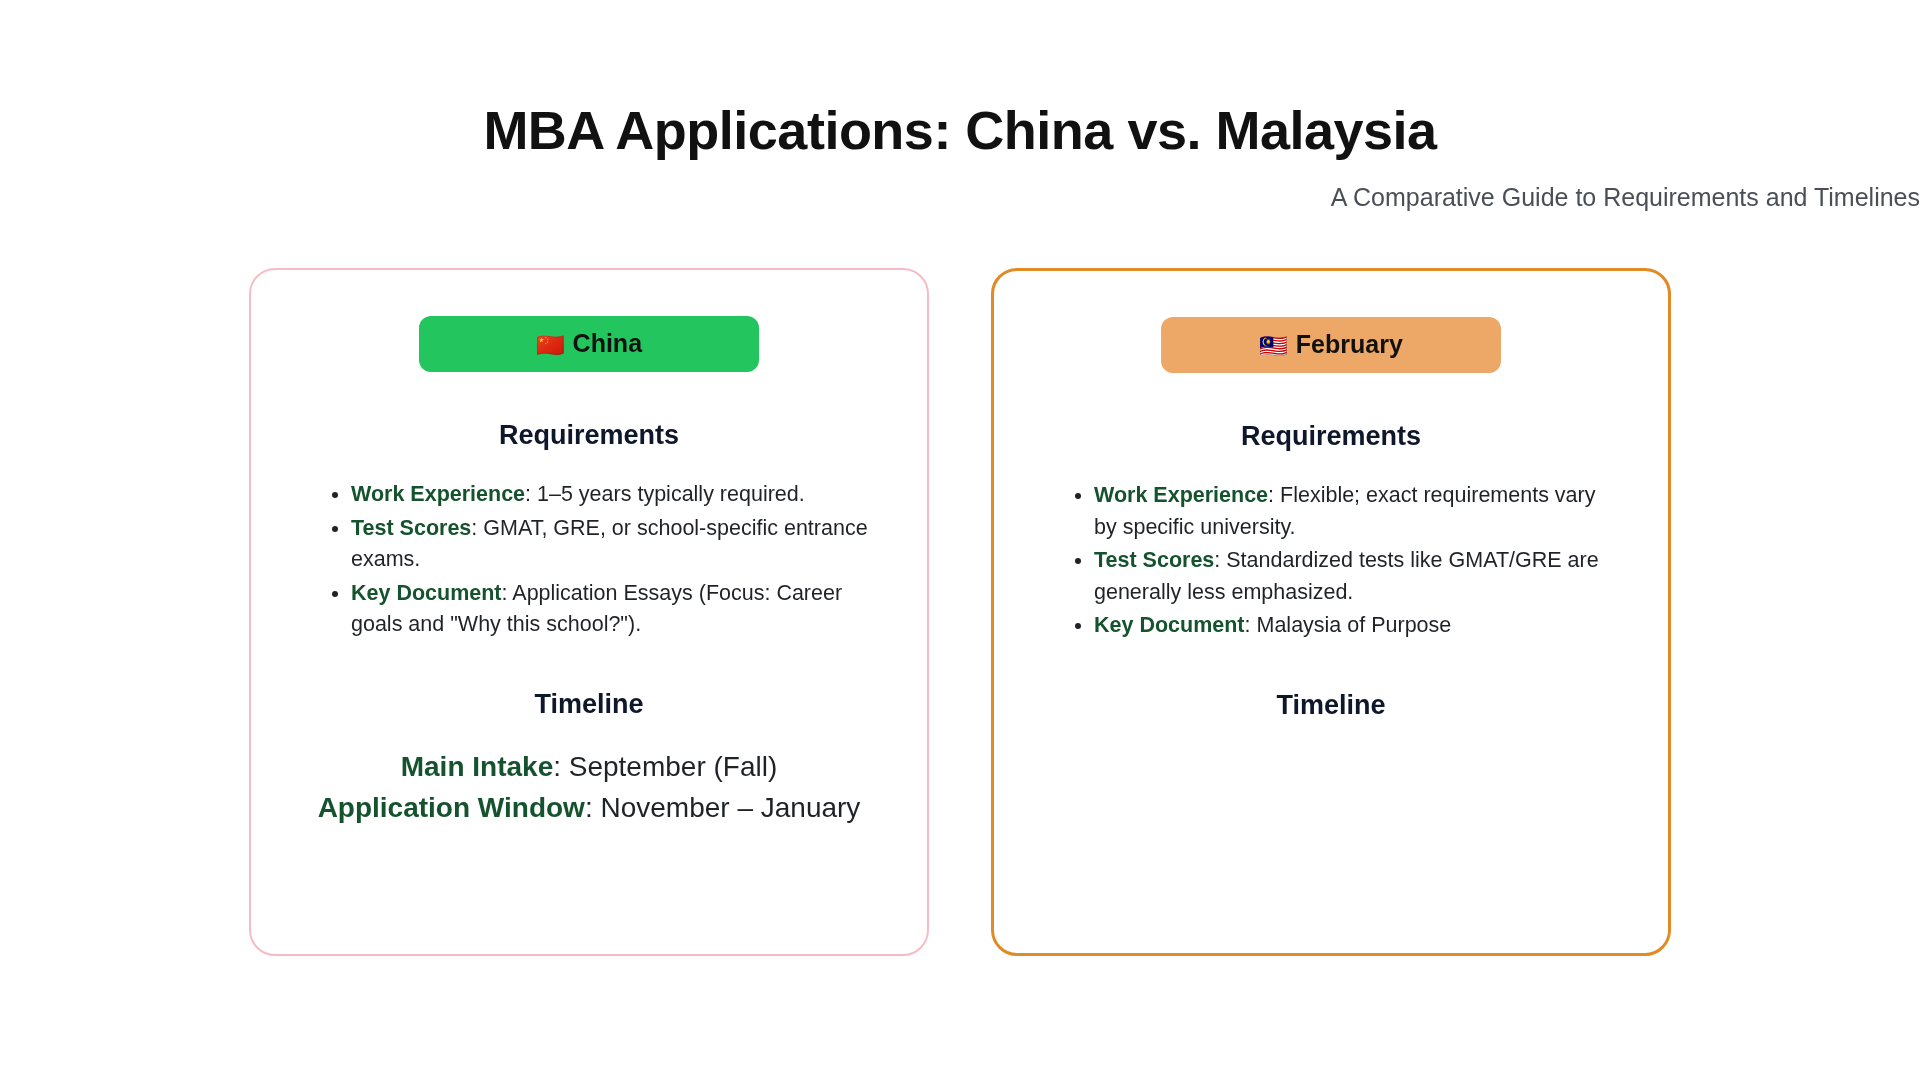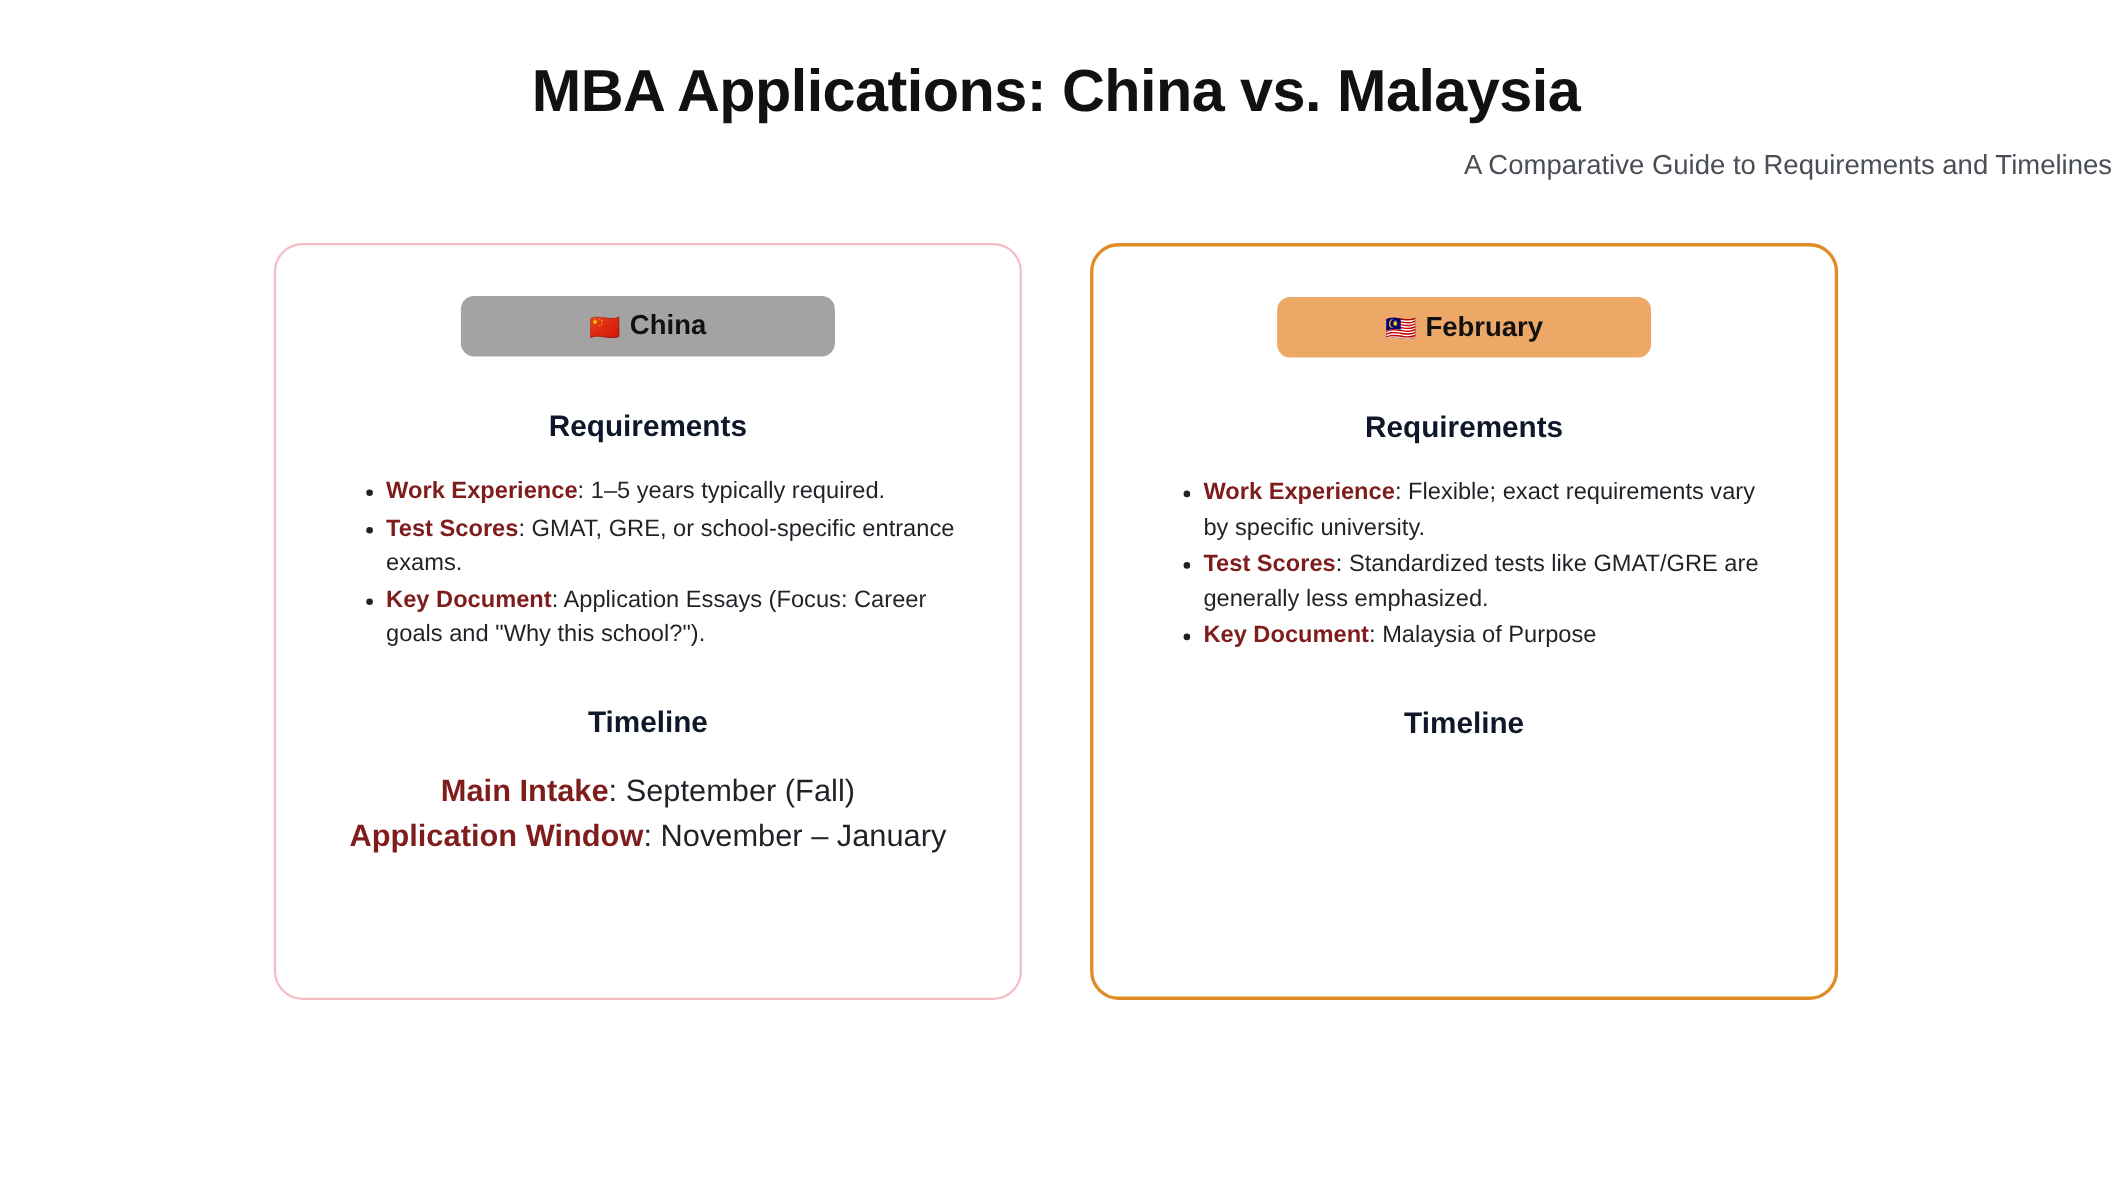--- a/index.html
+++ b/index.html
@@ -12,21 +12,21 @@
     background: #ffffff;
     font-family: "Liberation Sans", sans-serif;
     color: #1a1a1a;
     overflow: hidden;
   }
   .page {
     width: 1920px;
     height: 1080px;
     position: relative;
     box-sizing: border-box;
-    padding-top: 52px;
+    padding-top: 99px;
   }
   .title {
     text-align: center;
     font-size: 54px;
     font-weight: bold;
     letter-spacing: -0.5px;
     color: #111111;
     margin: 0;
     line-height: 1.15;
   }
@@ -64,21 +64,21 @@
     width: 340px;
     box-sizing: border-box;
     border-radius: 12px;
     text-align: center;
     padding: 13px 0;
     font-size: 25px;
     font-weight: bold;
     color: #111111;
   }
   .card.china .flag-pill {
-    background: #a3a3a3;
+    background: #22c55e;
   }
   .card.malaysia .flag-pill {
     background: #eda868;
   }
   .flag-emoji {
     font-size: 23px;
     margin-right: 8px;
     vertical-align: -1px;
   }
   .section-heading {
@@ -112,21 +112,21 @@
   }
   .card.malaysia .timeline-block {
     text-align: left;
     padding-left: 62px;
   }
   .timeline-line {
     margin: 0;
   }
   b {
     font-weight: bold;
-    color: #7f1d1d;
+    color: #14532d;
   }
 </style>
 </head>
 <body>
 
 <div class="page">
 
   <h1 class="title">MBA Applications: China vs. Malaysia</h1>
   <p class="subtitle">A Comparative Guide to Requirements and Timelines</p>
 

